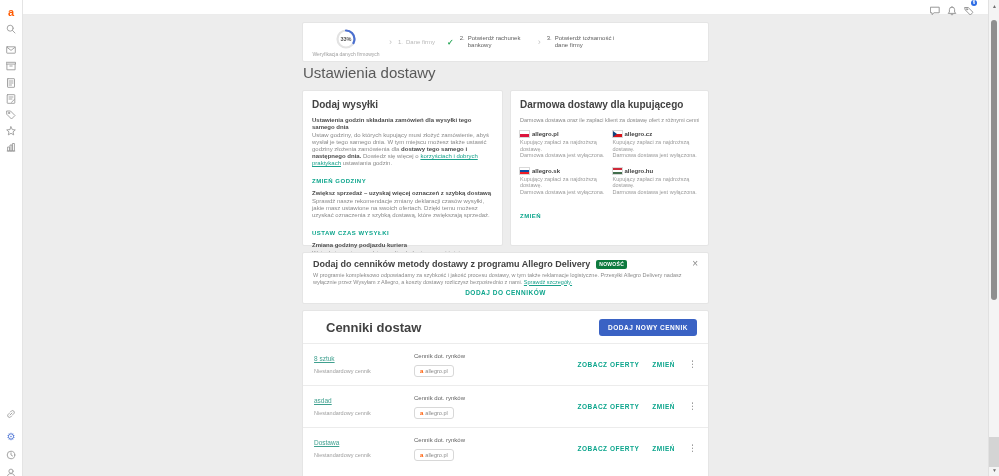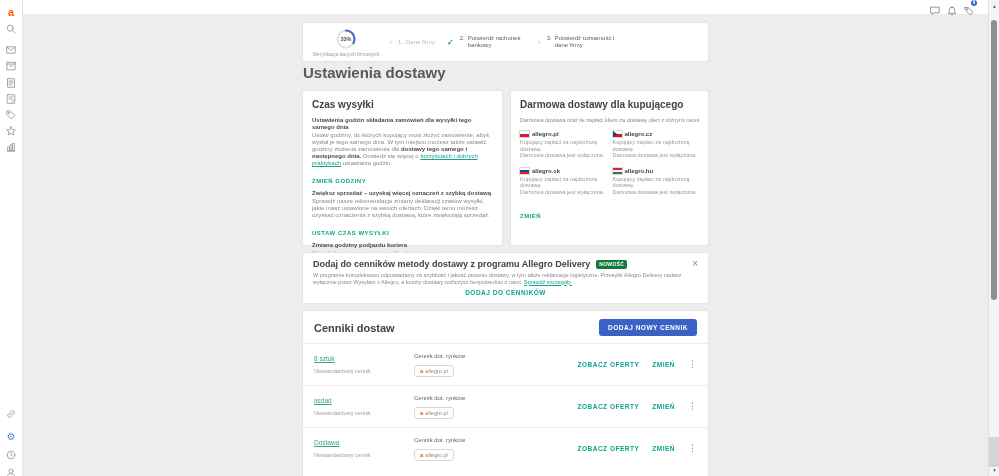--- a/index.html
+++ b/index.html
@@ -35,21 +35,21 @@
   .v-progress { width:74px; text-align:center; flex:none; }
   .v-progress svg { display:block; margin:1px auto 0; }
   .v-caption { font-size:5px; color:#9e9e9e; white-space:nowrap; margin-top:1px; }
   .v-sep { color:#c4c4c4; font-size:9px; margin:0 6px; line-height:1; }
   .v-check { color:#21a453; font-weight:bold; font-size:8px; margin:0 6px 0 12px; }
   .v-step { display:flex; gap:3px; font-size:6px; color:#5f5f5f; line-height:7px; cursor:pointer; }
   .v-step.pending1 { color:#b9b9b9; white-space:nowrap; }
   .v-step .lbl { width:64px; }
 
   
-  .page-title { position:absolute; left:303px; top:64px; font-size:15px; font-weight:700; color:#595959;text-align:center; }
+  .page-title { position:absolute; left:303px; top:64px; font-size:15px; font-weight:400; color:#595959;text-align:center; }
 
   
   .shipping { left:302px; top:90px; width:201px; height:156px; padding:8px 9px; }
   .card h2 { font-size:10px; font-weight:bold; color:#424242; margin-bottom:7px; }
   .sec-h { font-size:6px; font-weight:bold; color:#4c4c4c; line-height:7px; }
   .sec-p { font-size:6px; color:#8a8a8a; line-height:7px; margin:1px 0 2px; }
   .sec-p .b { color:#4c4c4c; font-weight:bold; }
   .text-link { color:#19a18c; text-decoration:underline; cursor:pointer; }
   .action-link { display:inline-block; font-size:6px; font-weight:bold; color:#0ca58c; letter-spacing:.5px; margin:1px 0 6px; cursor:pointer; }
 
@@ -71,21 +71,21 @@
   .banner-head { display:flex; align-items:center; gap:6px; }
   .banner-title { font-size:9px; font-weight:bold; color:#424242; }
   .badge { background:#0e7a3e; color:#fff; font-size:5px; font-weight:bold; padding:1.5px 3px; border-radius:2px; letter-spacing:.3px; }
   .banner-close { margin-left:auto; color:#8a8a8a; font-size:10px; line-height:1; cursor:pointer; }
   .banner-body { font-size:5.5px; color:#8a8a8a; line-height:6.5px; margin-top:3px; }
   .banner-action { text-align:center; margin-top:4px; font-size:6.5px; font-weight:bold; color:#0ca58c; letter-spacing:.5px; cursor:pointer; }
 
   
   .pricelists { left:302px; top:310px; width:407px; height:170px; }
   .pl-head { display:flex; justify-content:space-between; align-items:center; padding:8px 11px 7px; }
-  .pl-title { font-size:11px; font-weight:bold; color:#424242; }
+  .pl-title { font-size:13px; font-weight:bold; color:#424242;margin-left:12px; }
   .btn-primary { background:#3a62c4; color:#fff; font-size:6.5px; font-weight:bold; letter-spacing:.5px; padding:5px 9px; border-radius:3px; border:none; cursor:pointer; font-family:"Liberation Sans",sans-serif; }
   .pl-row { display:flex; align-items:center; padding:8px 11px; border-top:1px solid #ececec; min-height:42px; }
   .pl-col1 { width:100px; flex:none; }
   .pl-name { font-size:6.5px; color:#3fa08f; text-decoration:underline; cursor:pointer; }
   .pl-sub { font-size:5.5px; color:#9e9e9e; margin-top:6px; }
   .pl-col2 { flex:1; }
   .pl-markets-label { font-size:6px; color:#5f5f5f; }
   .chip { display:inline-flex; align-items:center; gap:2px; border:1px solid #d8d8d8; border-radius:3px; padding:2px 5px; margin-top:4px; background:#fff; }
   .chip .a { color:#ff5a00; font-weight:bold; font-size:6px; line-height:1; }
   .chip-label { font-size:5.5px; color:#8a8a8a; }
@@ -223,21 +223,21 @@
     <div class="v-sep">›</div>
     <div class="v-step">
       <span>3.</span>
       <span class="lbl">Potwierdź tożsamość i dane firmy</span>
     </div>
   </section>
 
   <h1 class="page-title">Ustawienia dostawy</h1>
 
   <section class="card shipping">
-    <h2>Czas wysyłki</h2>
+    <h2>Dodaj wysyłki</h2>
 
     <div class="sec-h">Ustawienia godzin składania zamówień dla wysyłki tego samego dnia</div>
     <p class="sec-p"><span>Ustaw godziny, do których kupujący musi złożyć zamówienie, abyś wysłał je tego samego dnia. W tym miejscu możesz także ustawić godziny złożenia zamówienia dla </span><span class="b">dostawy tego samego i następnego dnia.</span><span> Dowiedz się więcej o </span><span class="text-link">korzyściach i dobrych praktykach</span><span> ustawiania godzin.</span></p>
     <span class="action-link">ZMIEŃ GODZINY</span>
 
     <div class="sec-h">Zwiększ sprzedaż – uzyskaj więcej oznaczeń z szybką dostawą</div>
     <p class="sec-p">Sprawdź nasze rekomendacje zmiany deklaracji czasów wysyłki, jakie masz ustawione na swoich ofertach. Dzięki temu możesz uzyskać oznaczenia z szybką dostawą, które zwiększają sprzedaż.</p>
     <span class="action-link">USTAW CZAS WYSYŁKI</span>
 
     <div class="sec-h">Zmiana godziny podjazdu kuriera</div>

